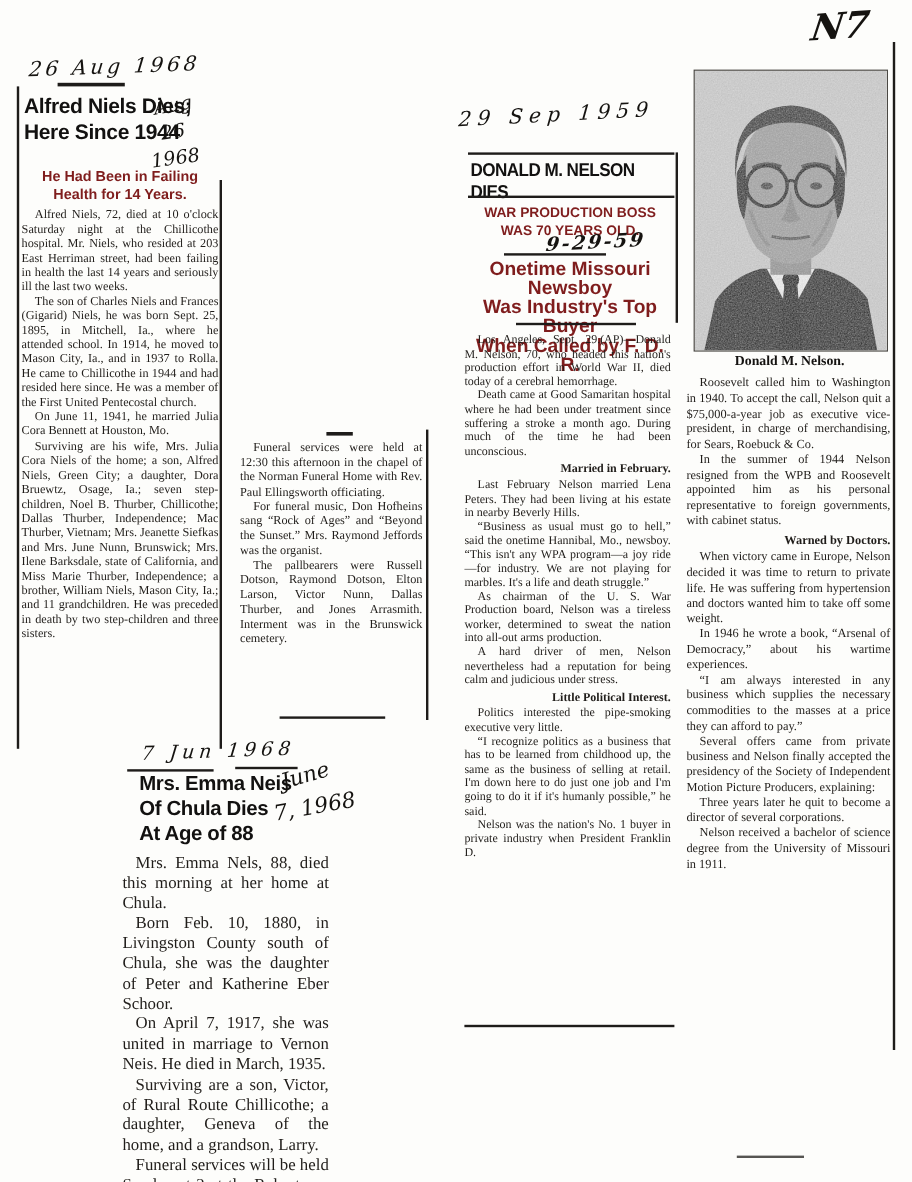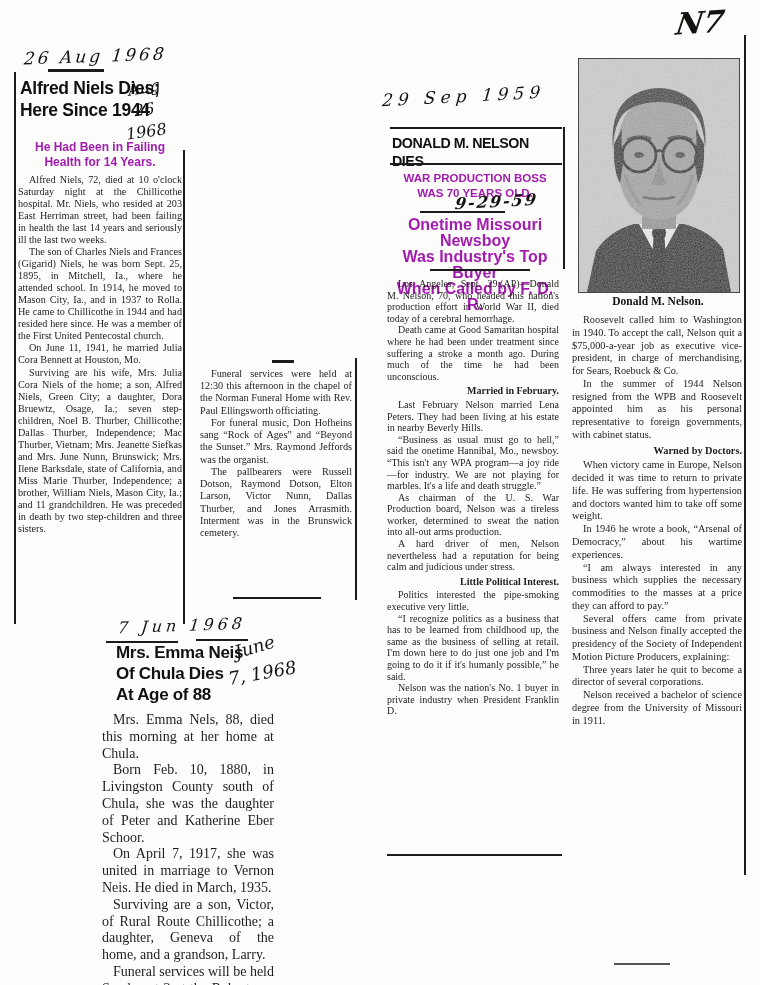--- a/index.html
+++ b/index.html
@@ -12,21 +12,21 @@
   .hw{
     position:absolute;font-family:"DejaVu Serif",serif;font-style:italic;
     color:#151310;white-space:nowrap;line-height:1;
   }
   .headline{
     position:absolute;font-family:"Liberation Sans",sans-serif;font-weight:700;
     color:#121110;letter-spacing:-0.3px;
   }
   .subhead{
     position:absolute;font-family:"Liberation Sans",sans-serif;font-weight:700;
-    color:#a21caf;text-align:center;
+    color:#7f1d1d;text-align:center;
   }
   .body-col{position:absolute;text-align:justify;color:#201d1a;}
   .body-col .para{margin:0;text-indent:11px;}
   .sec-head{
     font-weight:700;text-align:right;text-indent:0;margin:3px 0 2px 0;
     font-family:"Liberation Serif",serif;
   }
   .headline-line{margin:0;}
   .caption{
     position:absolute;font-family:"Liberation Serif",serif;font-weight:700;

